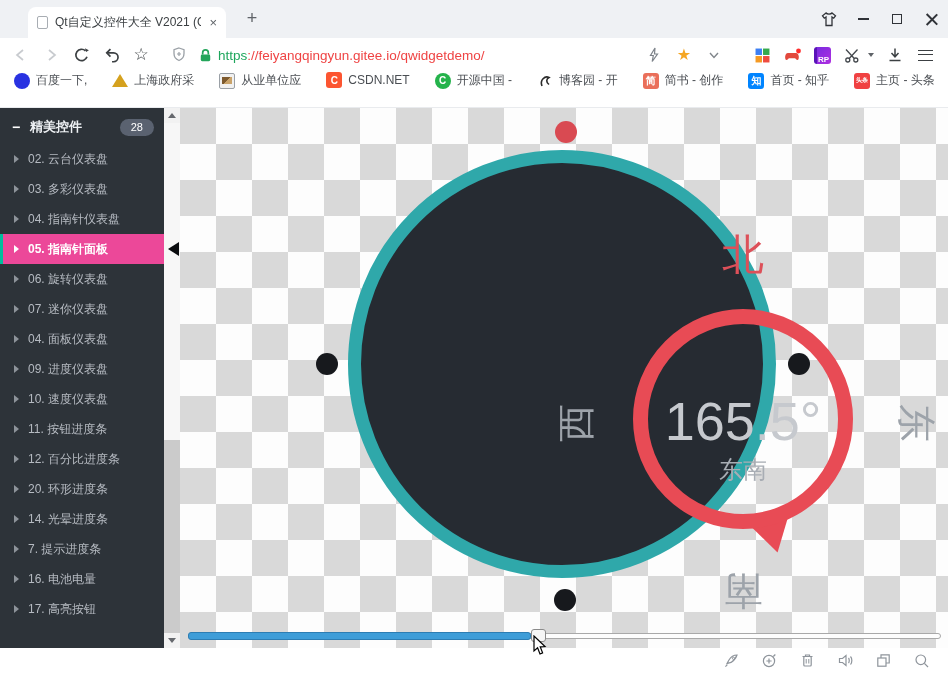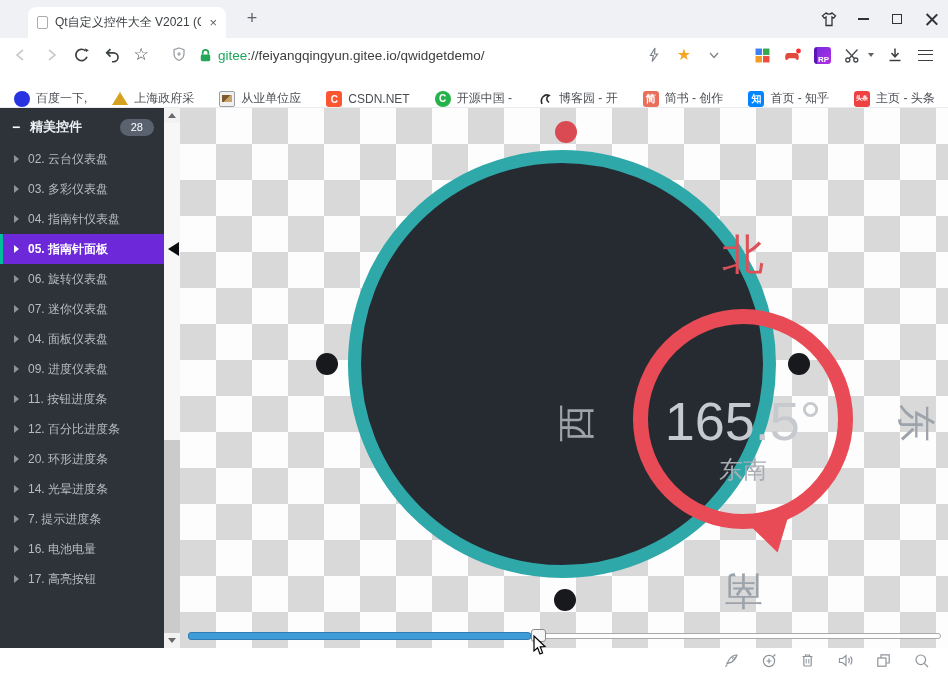--- a/index.html
+++ b/index.html
@@ -22,33 +22,33 @@
   .glyph-close { position:relative; width:13px; height:13px; }
   .glyph-close::before,.glyph-close::after { content:""; position:absolute; left:6px; top:-1px; width:1.6px; height:15px; background:#303338; }
   .glyph-close::before { transform:rotate(45deg);} .glyph-close::after { transform:rotate(-45deg);}
 
   
   .toolbar { position:absolute; top:38px; left:0; right:0; height:34px; background:#fff; display:flex; align-items:center; }
   .tool-ic { width:30px; height:30px; display:flex; align-items:center; justify-content:center; flex:none; }
   .star-outline { font-size:17px; color:#3c4043; line-height:18px; }
   .url { font-size:13.5px; margin-left:2px; white-space:nowrap; }
   .url .scheme { color:#1ea65c; }
-  .url .rest { color:#404040;margin-top:18px; }
+  .url .rest { color:#ef4444;margin-top:18px; }
   .tool-right { margin-left:auto; display:flex; align-items:center; padding-right:8px; }
   .star-filled { font-size:16px; color:#f5a623; line-height:16px; }
   .rp-badge { width:17px; height:17px; border-radius:3px; background:linear-gradient(135deg,#7a2be0,#b02fe0);
               color:#fff; font-size:8px; font-weight:bold; display:flex; align-items:flex-end; justify-content:center;
               border-left:3px solid #5a13b8; }
   .caret-down { width:0; height:0; border-left:3.5px solid transparent; border-right:3.5px solid transparent; border-top:4.5px solid #5f6368; margin-left:1px; }
   .hamburger { width:15px; height:11px; border-top:1.7px solid #3c4043; border-bottom:1.7px solid #3c4043; position:relative; }
   .hamburger::before { content:""; position:absolute; left:0; right:0; top:3.1px; height:1.7px; background:#3c4043; }
 
   
   .bookmarks { position:absolute; top:72px; left:0; right:0; height:36px; background:#fff;
-               display:flex; align-items:flex-end; padding:0 14px; gap:25px; border-bottom:1px solid #e9ebee; }
+               display:flex; align-items:flex-start; padding:0 14px; gap:25px; border-bottom:1px solid #e9ebee; }
   .bm { display:flex; align-items:center; gap:6px; font-size:12px; color:#4a4e53; white-space:nowrap; }
   .bm-icon { width:16px; height:16px; border-radius:3px; color:#fff; font-size:10px; font-weight:bold;
              display:flex; align-items:center; justify-content:center; flex:none; }
   .ic-baidu { background:#2932e1; border-radius:8px; }
   .ic-tri { width:0; height:0; border-left:8px solid transparent; border-right:8px solid transparent;
             border-bottom:13px solid #d5a11e; border-radius:0; background:none; }
   .ic-img { background:#f1f1f1; border:1px solid #9aa0a6; border-radius:2px; }
   .ic-img::before { content:""; display:block; width:10px; height:7px; background:linear-gradient(135deg,#7d5a2e 50%,#c9a36a 50%); }
   .ic-csdn { background:#fc5531; }
   .ic-oschina { background:#24b34b; border-radius:8px; }
@@ -61,21 +61,21 @@
 
   .sidebar { position:absolute; left:0; top:0; width:164px; height:540px; background:#2d3339; z-index:3; }
   .side-header { height:34px; display:flex; align-items:center; padding:0 10px 0 12px; margin-top:2px; }
   .collapse { color:#fff; font-size:14px; font-weight:bold; width:18px; }
   .side-title { color:#eef1f4; font-size:13px; font-weight:bold; }
   .badge { margin-left:auto; background:#5a6270; color:#fff; font-size:11px; line-height:11px;
            border-radius:9px; padding:3px 11px; }
   .item { position:relative; height:30px; display:flex; align-items:center; gap:9px; padding-left:14px;
           color:#b6bbc2; font-size:12px; }
   .item .tri { width:0; height:0; border-left:5px solid #8d939a; border-top:4px solid transparent; border-bottom:4px solid transparent; flex:none; }
-  .item.selected { background:#6d28d9; color:#ffffff; font-weight:bold; }
+  .item.selected { background:#ec4899; color:#ffffff; font-weight:bold; }
   .item.selected .tri { border-left-color:#fff; }
   .item.selected::before { content:""; position:absolute; left:0; top:0; bottom:0; width:3px; background:#00bd9c; }
   .item.selected::after { content:""; position:absolute; right:-15px; top:50%; margin-top:-7px;
           border-right:11px solid #0b0d10; border-top:7px solid transparent; border-bottom:7px solid transparent; }
 
   .vscroll { position:absolute; left:164px; top:0; width:16px; height:540px; background:#f7f7f7; z-index:2; }
   .vs-btn { position:absolute; left:0; width:16px; height:15px; display:flex; align-items:center; justify-content:center; background:#f2f2f2; }
   .vs-up { top:0; } .vs-down { bottom:0; }
   .vs-tri-up { width:0; height:0; border-left:4px solid transparent; border-right:4px solid transparent; border-bottom:5px solid #66696e; }
   .vs-tri-down { width:0; height:0; border-left:4px solid transparent; border-right:4px solid transparent; border-top:5px solid #66696e; }
@@ -184,21 +184,21 @@
           <path d="M9 2 l5 1.6 v4 c0 3.4-2 5.8-5 6.9 C6 13.4 4 11 4 7.6 v-4 z" fill="none" stroke="#9aa0a6" stroke-width="1.3"></path>
           <path d="M9 6 v4 M7 8 h4" stroke="#9aa0a6" stroke-width="1.2"></path>
         </svg>
     </span>
     <span class="tool-ic" style="width:22px">
       <svg width="17" height="17" viewBox="0 0 18 18">
           <rect x="4" y="8" width="10" height="7" rx="1.5" fill="#23a55a"></rect>
           <path d="M6 8 V6 a3 3 0 0 1 6 0 v2" fill="none" stroke="#23a55a" stroke-width="1.8"></path>
         </svg>
     </span>
-    <span class="url"><span class="scheme">gitee</span><span class="rest">://feiyangqingyun.gitee.io/qwidgetdemo/</span></span>
+    <span class="url"><span class="scheme">https</span><span class="rest">://feiyangqingyun.gitee.io/qwidgetdemo/</span></span>
 
     <div class="tool-right">
       <span class="tool-ic">
         <svg width="18" height="18" viewBox="0 0 18 18">
             <path d="M10 2 L5.5 9.5 h2.8 L7.2 15.5 L12.5 8 H9.5 z" fill="none" stroke="#7d838a" stroke-width="1.2"></path>
           </svg>
       </span>
       <span class="tool-ic">
         <span class="star-filled">★</span>
       </span>
@@ -329,20 +329,24 @@
           <span class="tri"></span>
           <span>07. 迷你仪表盘</span>
         </div>
       <div class="item">
           <span class="tri"></span>
           <span>04. 面板仪表盘</span>
         </div>
       <div class="item">
           <span class="tri"></span>
           <span>09. 进度仪表盘</span>
+        </div>
+      <div class="item">
+          <span class="tri"></span>
+          <span>10. 速度仪表盘</span>
         </div>
       <div class="item">
           <span class="tri"></span>
           <span>11. 按钮进度条</span>
         </div>
       <div class="item">
           <span class="tri"></span>
           <span>12. 百分比进度条</span>
         </div>
       <div class="item">

